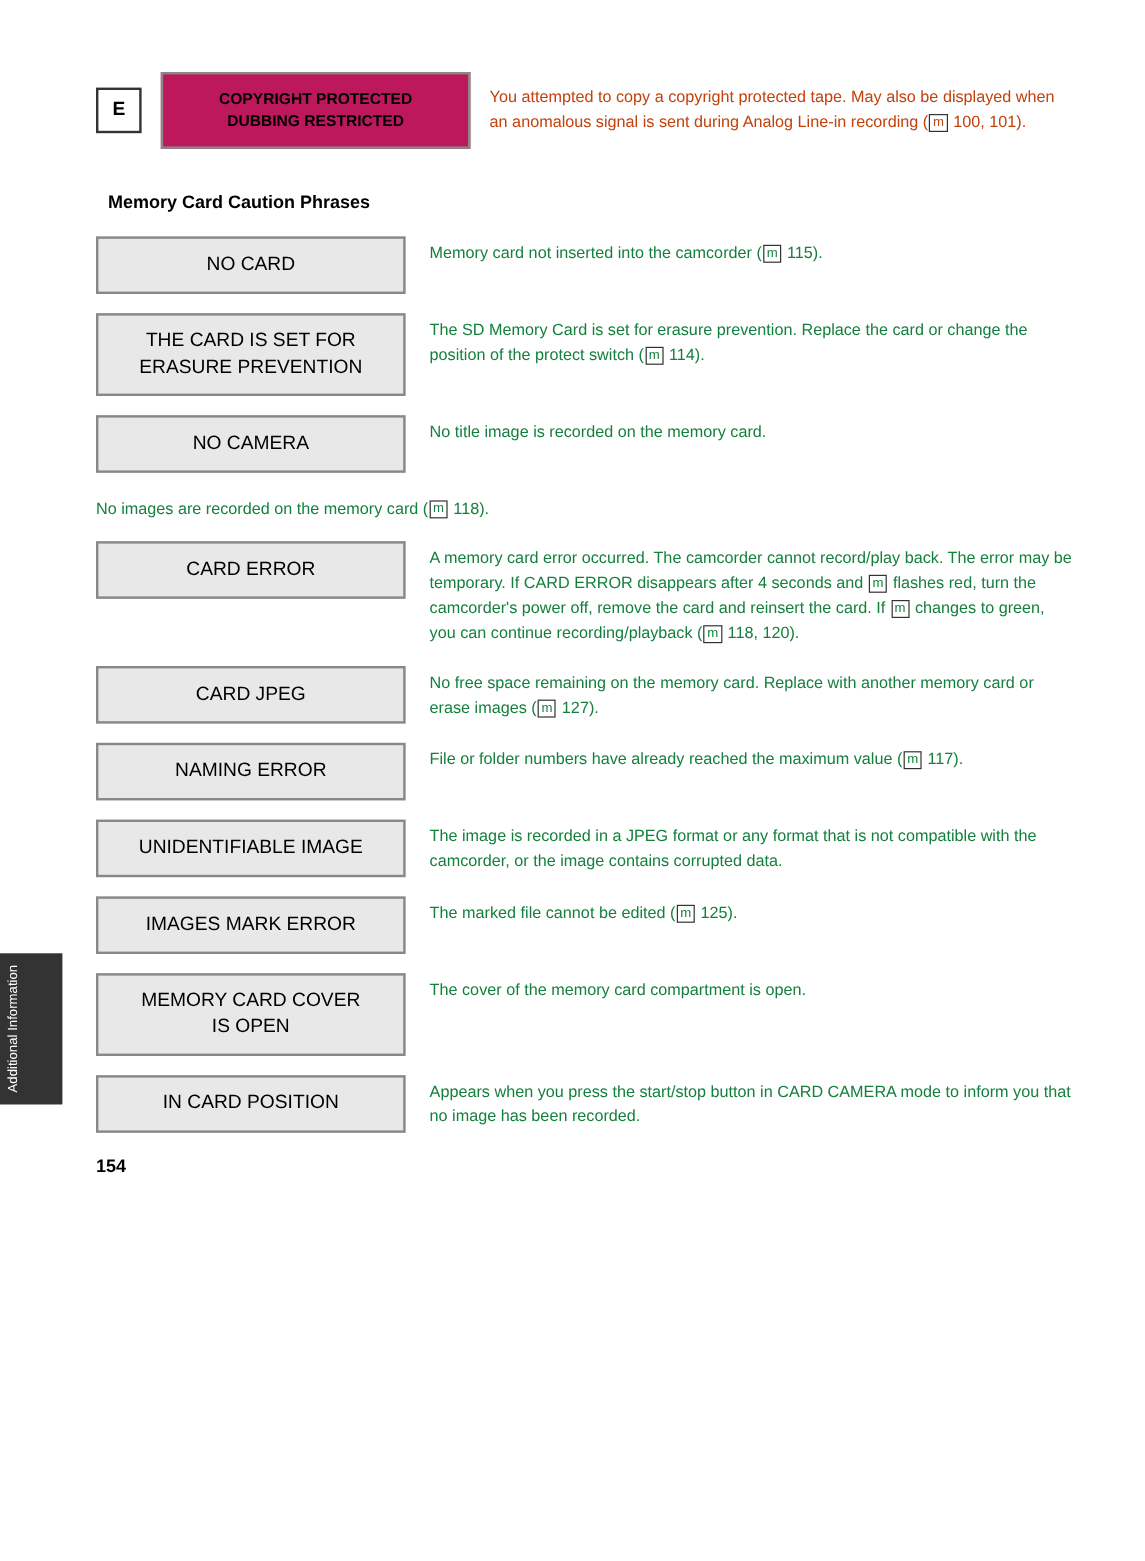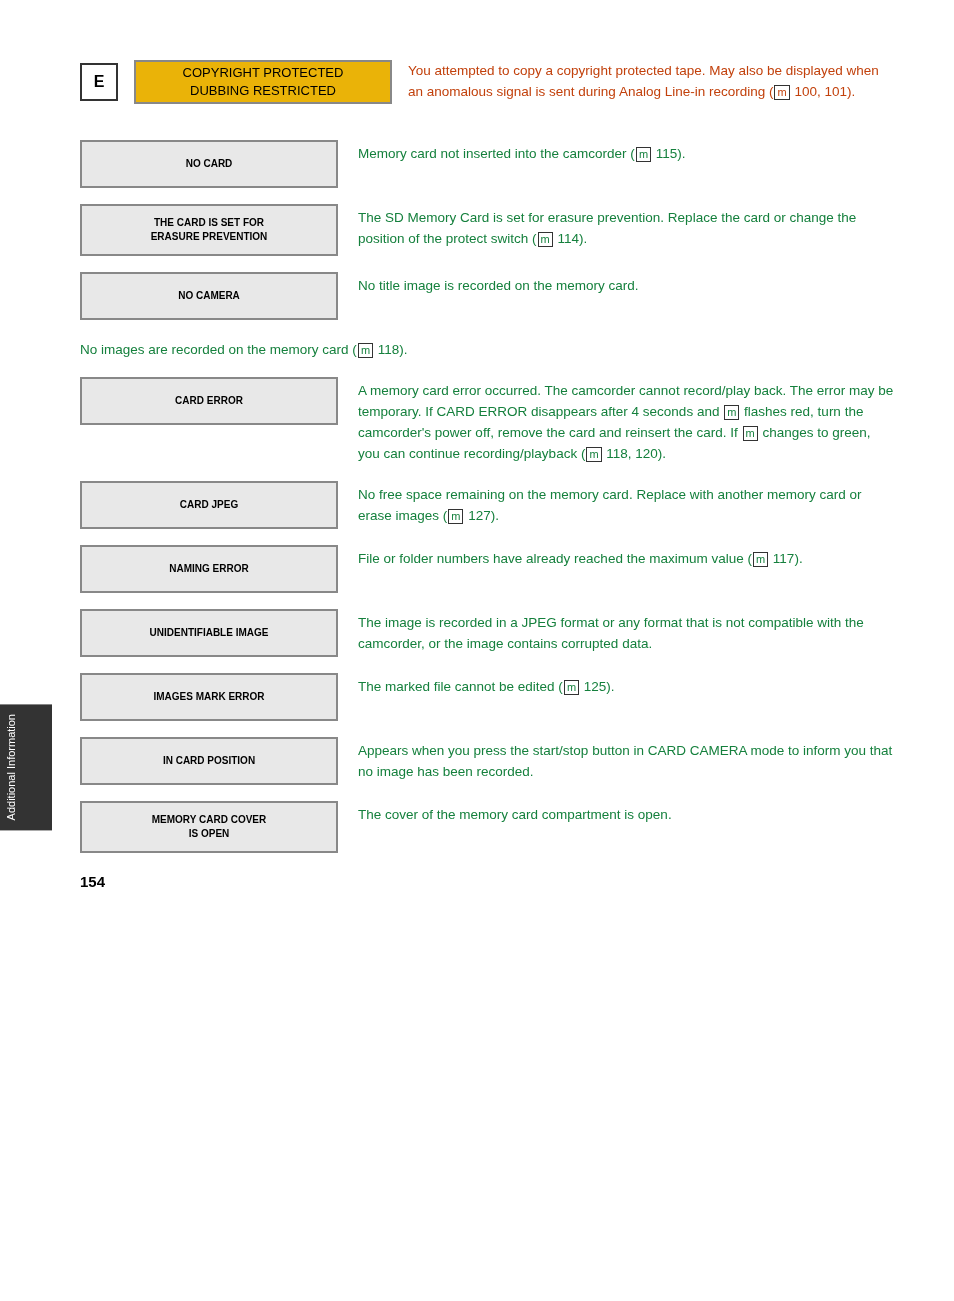--- a/index.html
+++ b/index.html
@@ -32,26 +32,26 @@
       display: flex;
       align-items: center;
       justify-content: center;
       font-weight: bold;
       font-size: 16px;
       flex-shrink: 0;
     }
 
     .term-box {
       border: 2px solid #888;
-      background: #eab308;
-      padding: 2px 14px;
+      background: #be185d;
+      padding: 12px 14px;
       width: 258px;
       min-width: 258px;
       text-align: center;
-      font-weight: normal;
+      font-weight: bold;
       font-size: 13px;
       line-height: 1.4;
     }
 
     .description {
       font-size: 13.5px;
       line-height: 1.55;
       color: #c2410c;
       flex: 1;
     }
@@ -76,22 +76,22 @@
       margin-bottom: 16px;
     }
 
     .caution-term {
       border: 2px solid #888;
       background: #e8e8e8;
       padding: 10px 14px;
       width: 258px;
       min-width: 258px;
       text-align: center;
-      font-weight: bold;
-      font-size: 10px;
+      font-weight: normal;
+      font-size: 16px;
       line-height: 1.4;
       display: flex;
       align-items: center;
       justify-content: center;
       min-height: 48px;
     }
 
     .caution-desc {
       font-size: 13.5px;
       line-height: 1.55;
@@ -143,20 +143,21 @@
 Information</div>
 
   <div class="copyright-row">
     <div class="e-box">E</div>
     <div class="term-box">COPYRIGHT PROTECTED<br>DUBBING RESTRICTED</div>
     <div class="description">
       You attempted to copy a copyright protected tape. May also be displayed when an anomalous signal is sent during Analog Line-in recording (<span class="book-icon">m</span> 100, 101).
     </div>
   </div>
 
+  <div class="section-heading">Memory Card Caution Phrases</div>
 
   <div class="caution-table">
 
     <div class="caution-row">
       <div class="caution-term">NO CARD</div>
       <div class="caution-desc">
         Memory card not inserted into the camcorder (<span class="book-icon">m</span> 115).
       </div>
     </div>
 
@@ -209,30 +210,30 @@
     </div>
 
     <div class="caution-row">
       <div class="caution-term">IMAGES MARK ERROR</div>
       <div class="caution-desc">
         The marked file cannot be edited (<span class="book-icon">m</span> 125).
       </div>
     </div>
 
     <div class="caution-row">
+      <div class="caution-term">MEMORY CARD COVER<br>IS OPEN</div>
+      <div class="caution-desc">
+        The cover of the memory card compartment is open.
+      </div>
+    </div>
+
+    <div class="caution-row">
       <div class="caution-term">IN CARD POSITION</div>
       <div class="caution-desc">
         Appears when you press the start/stop button in CARD CAMERA mode to inform you that no image has been recorded.
       </div>
     </div>
 
-    <div class="caution-row">
-      <div class="caution-term">MEMORY CARD COVER<br>IS OPEN</div>
-      <div class="caution-desc">
-        The cover of the memory card compartment is open.
-      </div>
-    </div>
-
   </div>
 
   <div class="page-number">154</div>
 
 </div>
 
 </body></html>

